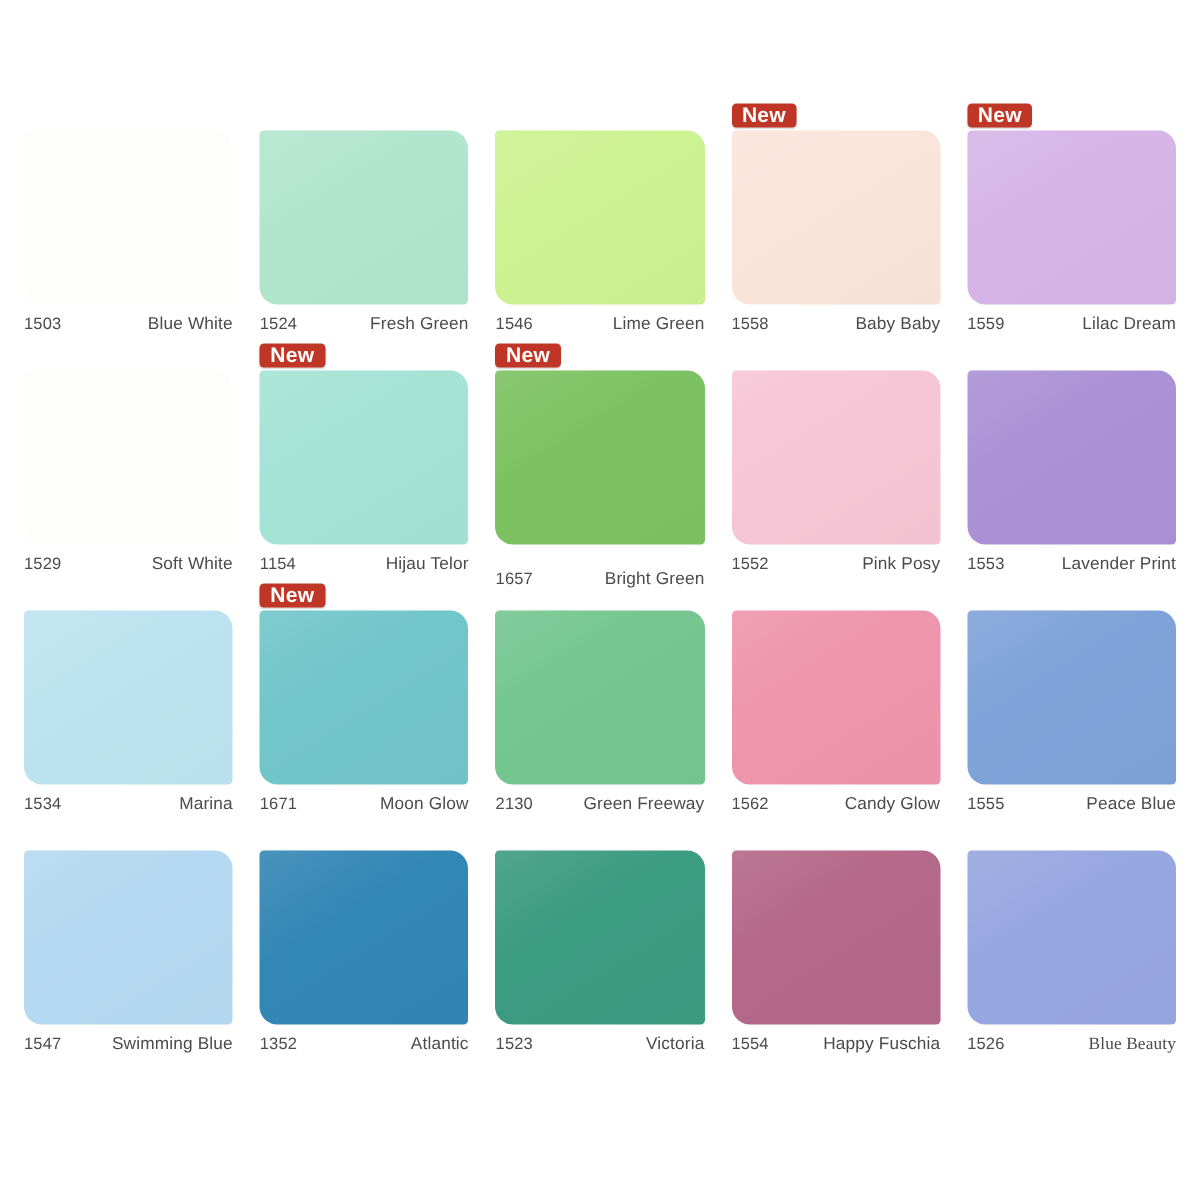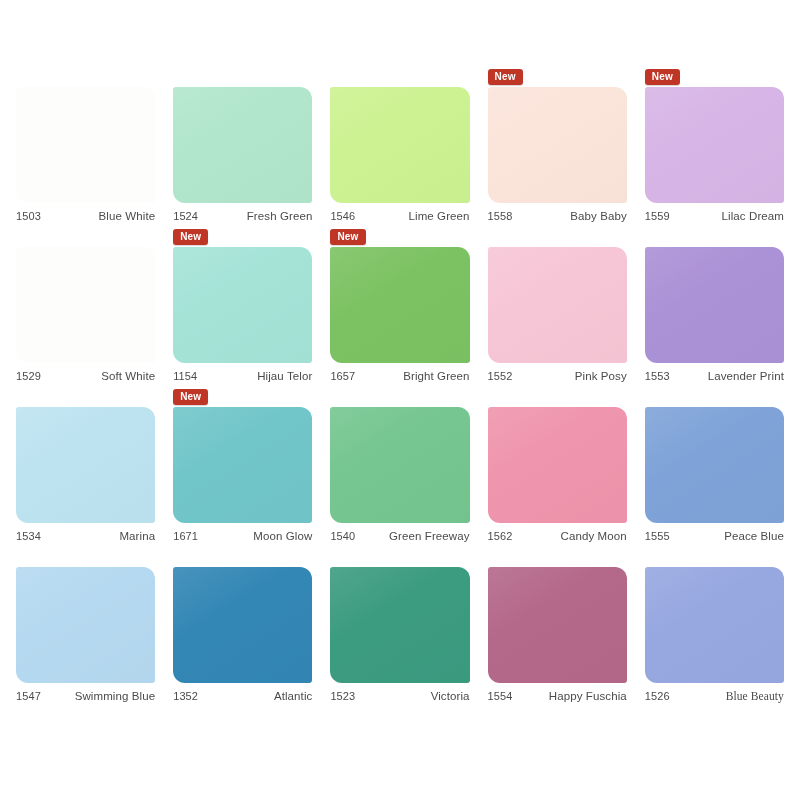--- a/index.html
+++ b/index.html
@@ -50,21 +50,21 @@
     margin-bottom: 1px;
   }
 
   .new-badge {
     position: absolute;
     left: 0px;
     top: 0px;
     display: inline-block;
     background: #bf3626;
     color: #ffffff;
-    font-size: 10px;
+    font-size: 14px;
     font-weight: bold;
     line-height: 13px;
     padding: 1px 7px 2px 7px;
     border-radius: 3px;
     letter-spacing: 0.2px;
     box-shadow: 0 1px 1px rgba(0,0,0,0.16);
   }
 
   .chip {
     width: 100%;
@@ -190,21 +190,21 @@
         <span class="code" style="color: rgb(75, 75, 75);">1154</span>
         <span class="name" style="color: rgb(75, 75, 75);">Hijau Telor</span>
       </div>
     </div>
     <div class="swatch-cell">
       <div class="badge-row">
         <span class="new-badge" style="background: rgb(191, 54, 38);">New</span>
       </div>
       <div class="chip" style="background: rgb(124, 194, 98);"></div>
       <div class="caption">
-        <span class="code" style="color: rgb(75, 75, 75);">1657</span>
+        <span class="code" style="color: rgb(75, 75, 75); margin-top: 10px;">1657</span>
         <span class="name" style="color: rgb(75, 75, 75);">Bright Green</span>
       </div>
     </div>
     <div class="swatch-cell">
       <div class="badge-row">
         
       </div>
       <div class="chip" style="background: rgb(247, 198, 214);"></div>
       <div class="caption">
         <span class="code" style="color: rgb(75, 75, 75);">1552</span>
@@ -241,32 +241,32 @@
         <span class="code" style="color: rgb(75, 75, 75);">1671</span>
         <span class="name" style="color: rgb(75, 75, 75);">Moon Glow</span>
       </div>
     </div>
     <div class="swatch-cell">
       <div class="badge-row">
         
       </div>
       <div class="chip" style="background: rgb(117, 198, 144);"></div>
       <div class="caption">
-        <span class="code" style="color: rgb(75, 75, 75);">1540</span>
+        <span class="code" style="color: rgb(75, 75, 75);">2130</span>
         <span class="name" style="color: rgb(75, 75, 75);">Green Freeway</span>
       </div>
     </div>
     <div class="swatch-cell">
       <div class="badge-row">
         
       </div>
       <div class="chip" style="background: rgb(239, 149, 173);"></div>
       <div class="caption">
         <span class="code" style="color: rgb(75, 75, 75);">1562</span>
-        <span class="name" style="color: rgb(75, 75, 75);">Candy Moon</span>
+        <span class="name" style="color: rgb(75, 75, 75);">Candy Glow</span>
       </div>
     </div>
     <div class="swatch-cell">
       <div class="badge-row">
         
       </div>
       <div class="chip" style="background: rgb(127, 163, 216);"></div>
       <div class="caption">
         <span class="code" style="color: rgb(75, 75, 75);">1555</span>
         <span class="name" style="color: rgb(75, 75, 75);">Peace Blue</span>

